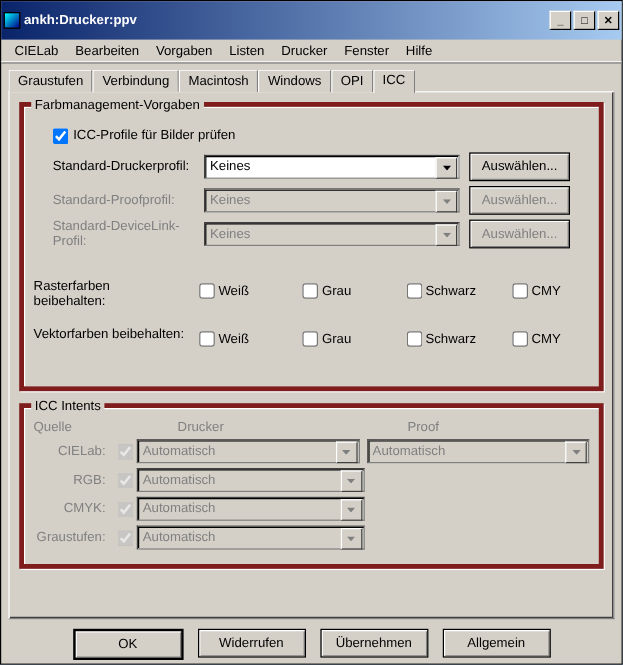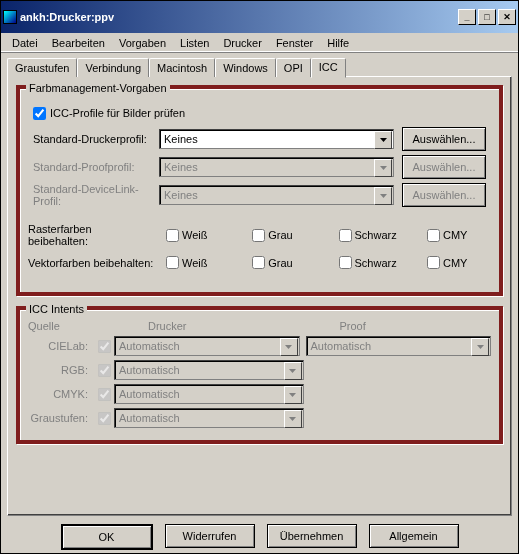--- a/index.html
+++ b/index.html
@@ -11,33 +11,33 @@
 .titlebar .tb{width:16px;height:14px;background:#d4d0c8;border:1px solid #000;border-top-color:#fff;border-left-color:#fff;margin-left:2px;display:flex;align-items:center;justify-content:center;font-family:Arial;font-size:9px;font-weight:bold;color:#000}
 .menubar{height:19px;display:flex;align-items:center;padding:0 4px;border-bottom:1px solid #808080;box-shadow:inset 0 -1px 0 #fff}
 .menubar span{padding:2px 7px}
 .content{padding:4px 6px}
 .tabs{display:flex;position:relative;top:1px;z-index:2}
 .tab{padding:3px 7px;border:1px solid #808080;border-bottom:none;background:#d4d0c8;border-top-left-radius:2px;border-top-right-radius:2px;margin-right:0px;border-top-color:#fff;border-left-color:#fff;position:relative}
 .tab.active{background:#d4d0c8;border-bottom:1px solid #d4d0c8;margin-bottom:-1px;padding-top:2px;padding-bottom:4px}
 .tabpage{border:1px solid #808080;border-top-color:#fff;border-left-color:#fff;box-shadow:inset -1px -1px 0 #404040;padding:8px;min-height:440px;box-sizing:border-box}
 .groupbox{border:4px solid #7f1d1d;box-shadow:inset 1px 1px 0 #fff,1px 1px 0 #fff;padding:10px 8px 8px;margin-bottom:10px;position:relative}
 .groupbox .legend{position:absolute;top:-7px;left:6px;background:#d4d0c8;padding:0 3px}
-.row{display:flex;align-items:center;margin:4px 5px;min-height:20px}
+.row{display:flex;align-items:center;margin:4px 16px;min-height:20px}
 .lbl{width:126px;text-align:left}
 .lbl.disabled,.disabled{color:#808080}
 .combo{flex:1;height:20px;display:flex;align-items:center;background:#fff;border:1px solid #808080;border-top-color:#404040;border-left-color:#404040;box-shadow:inset 1px 1px 0 #000;padding:0 2px 0 4px;box-sizing:border-box;position:relative}
 .combo.disabled{background:#d4d0c8}
 .combo .arrow{width:16px;height:16px;background:#d4d0c8;border:1px solid #fff;border-right-color:#404040;border-bottom-color:#404040;display:flex;align-items:center;justify-content:center;position:absolute;right:1px;top:1px}
 .combo .arrow svg{width:7px;height:4px}
 .btn{width:82px;height:22px;background:#d4d0c8;border:1px solid #000;box-shadow:inset 1px 1px 0 #fff,inset -1px -1px 0 #808080;margin-left:8px;display:flex;align-items:center;justify-content:center}
 .btn.default{border:2px solid #000}
 .btn.disabled{color:#808080}
 .cb{display:flex;align-items:center}
 .cb input{margin:0 4px 0 0}
-.preserve{display:flex;align-items:center;margin:6px 0}
+.preserve{display:flex;align-items:flex-start;margin:16px 0}
 .preserve .plbl{width:126px}
 .preserve .opts{display:flex;gap:0;flex:1;justify-content:space-between;padding-left:8px;padding-right:8px}
 .preserve .opt{display:flex;align-items:center;min-width:60px}
 .intents{}
 .intents .hdr{display:flex;margin-bottom:4px}
 .intents .hdr .c1{width:80px}
 .intents .hdr .c2{flex:1;text-align:left;padding-left:40px}
 .intents .hdr .c3{flex:1;text-align:left;padding-left:40px}
 .intents .irow{display:flex;align-items:center;margin:4px 0}
 .intents .irow .ilbl{width:60px;text-align:right;padding-right:6px}
@@ -54,21 +54,21 @@
   <div class="titlebar">
     <div class="icon"></div>
     <div class="title">ankh:Drucker:ppv</div>
     <div class="btns">
       <div class="tb">_</div>
       <div class="tb">□</div>
       <div class="tb">✕</div>
     </div>
   </div>
   <div class="menubar">
-    <span>Datei</span>
+    <span>CIELab</span>
     <span>Bearbeiten</span>
     <span>Vorgaben</span>
     <span>Listen</span>
     <span>Drucker</span>
     <span>Fenster</span>
     <span>Hilfe</span>
   </div>
   <div class="content">
     <div class="tabs">
       <div class="tab">Graustufen</div>

